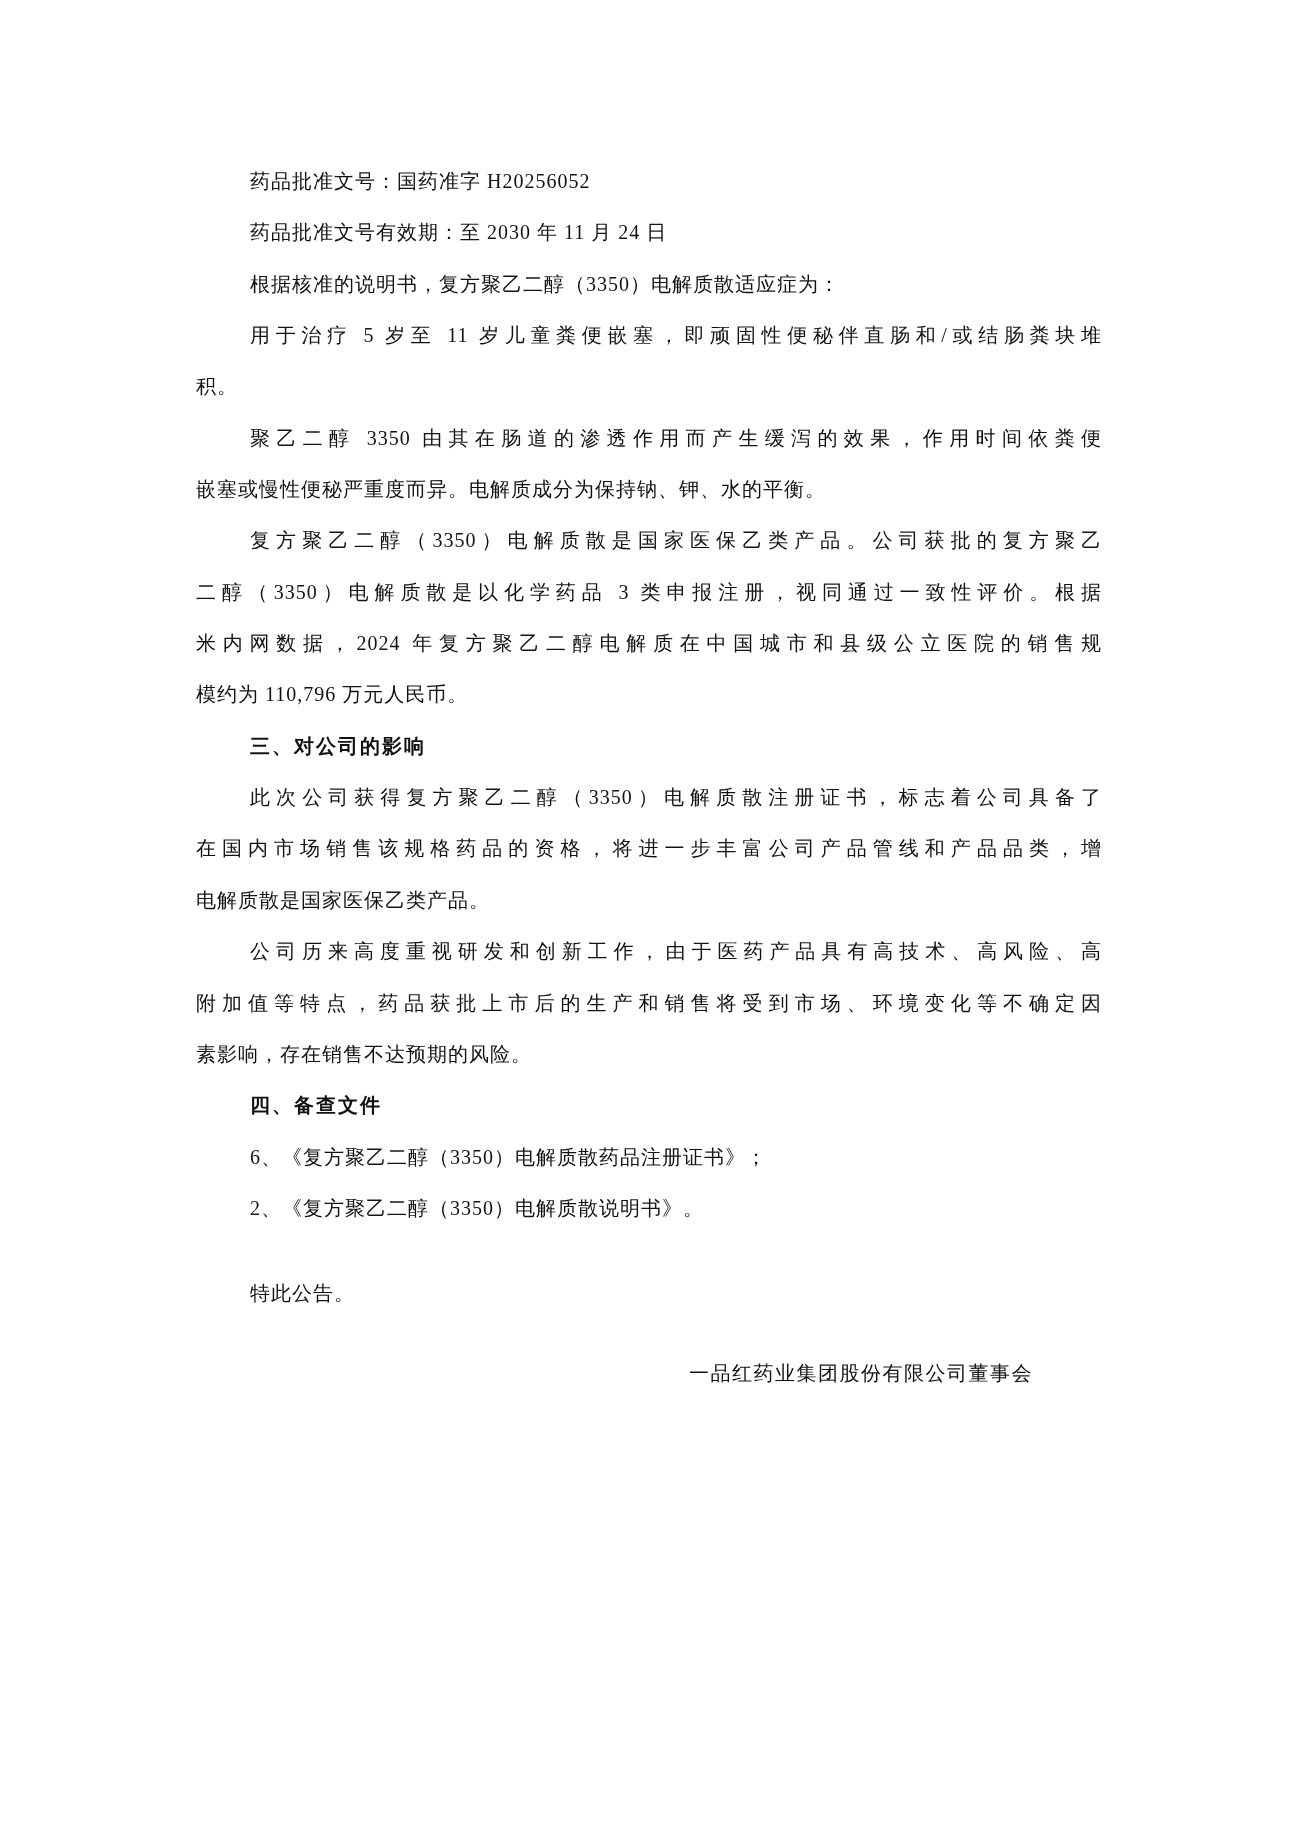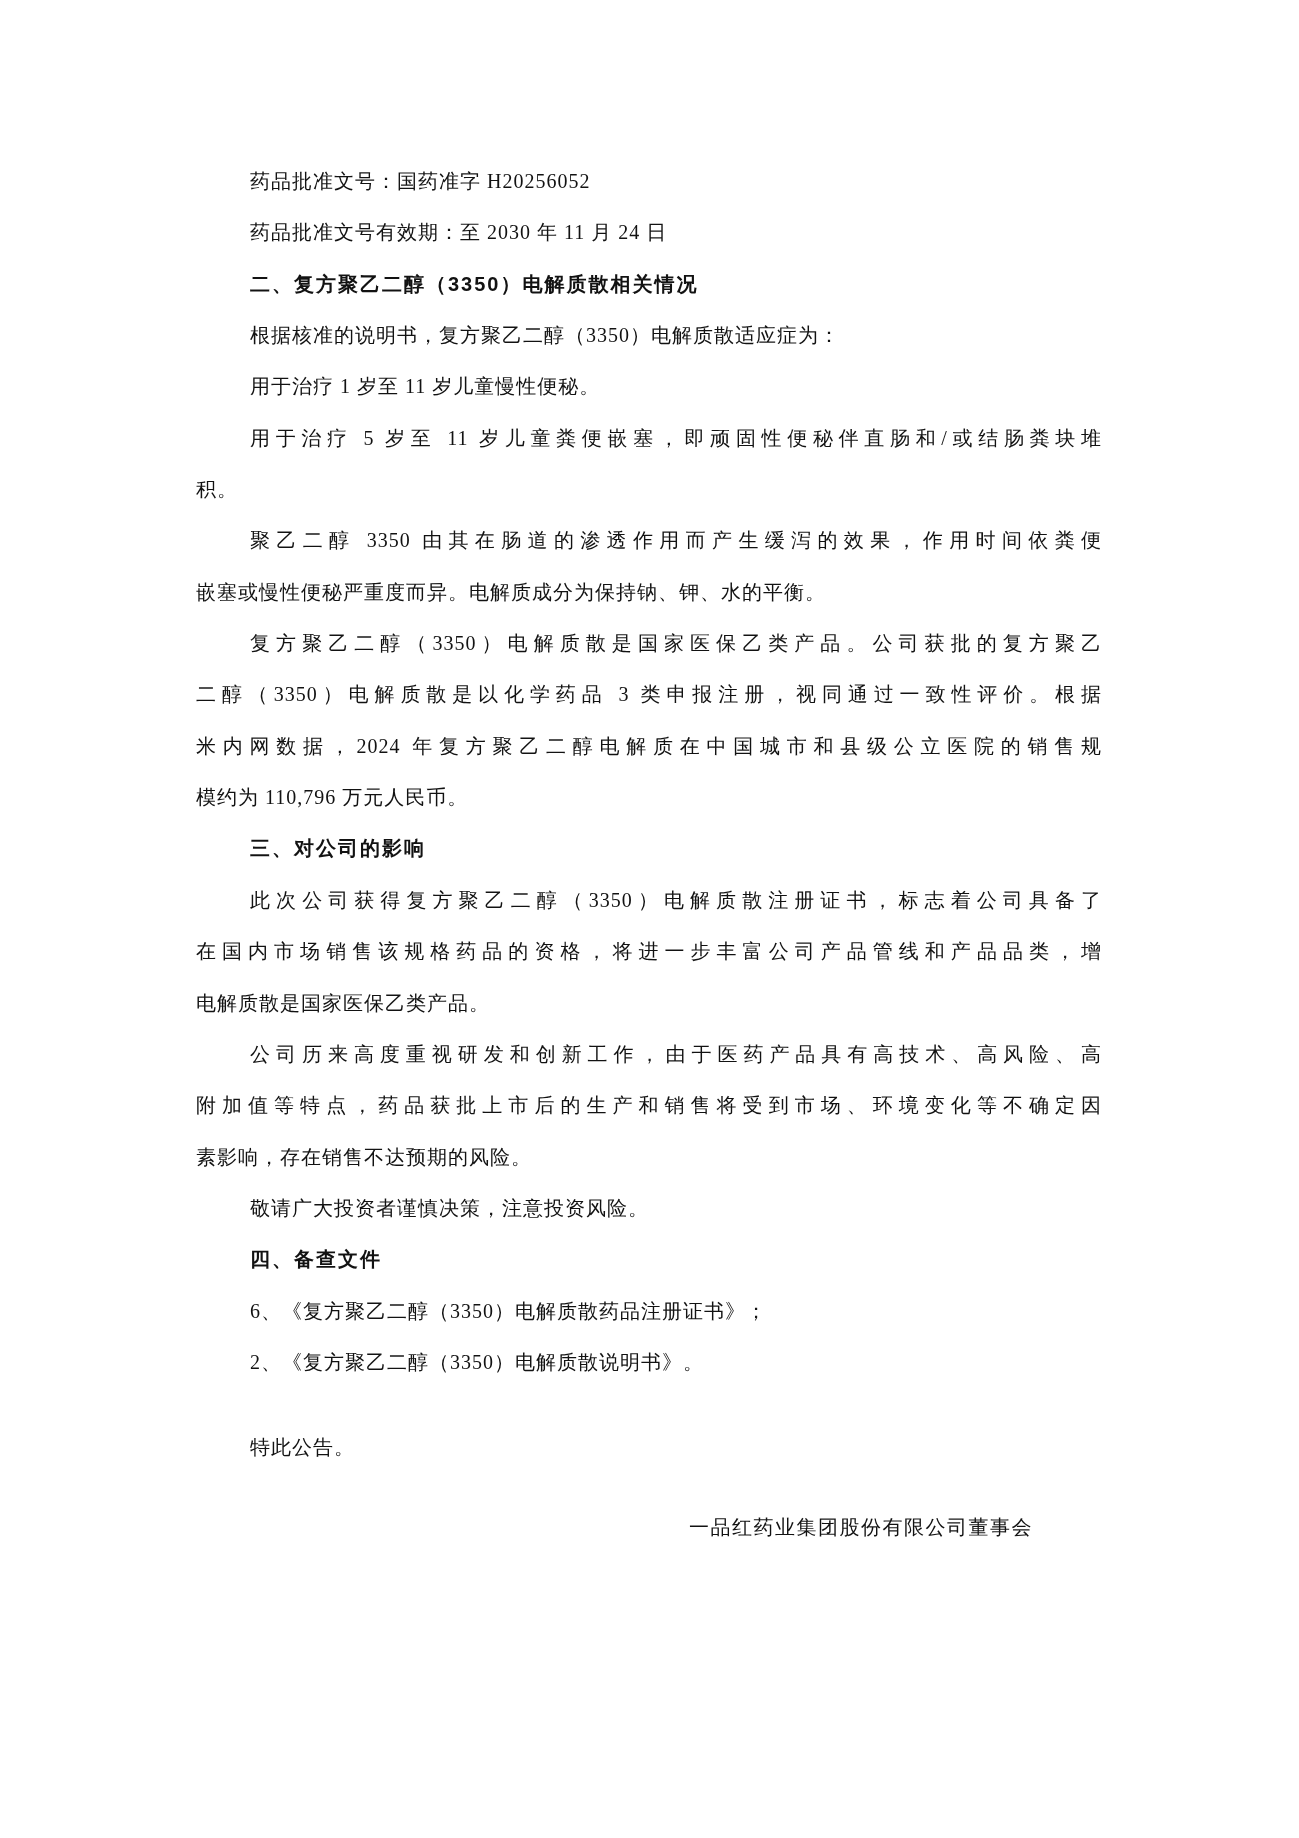--- a/index.html
+++ b/index.html
@@ -51,39 +51,36 @@
   .sig-date { padding-right: 147px; margin-top: 4px; }
 </style>
 </head>
 <body>
 
 <div class="page">
   <div class="doc-body">
     <div id="doc-lines">
         <div class="line indent">药品批准文号：国药准字 H20256052</div>
         <div class="line indent">药品批准文号有效期：至 2030 年 11 月 24 日</div>
-        <div class="line indent heading">二、复方聚乙二醇（3350）电解质散相关情况</div>
         <div class="line indent">根据核准的说明书，复方聚乙二醇（3350）电解质散适应症为：</div>
-        <div class="line indent">用于治疗 1 岁至 11 岁儿童慢性便秘。</div>
         <div class="line indent full">用于治疗 5 岁至 11 岁儿童粪便嵌塞，即顽固性便秘伴直肠和/或结肠粪块堆</div>
         <div class="line">积。</div>
         <div class="line indent full">聚乙二醇 3350 由其在肠道的渗透作用而产生缓泻的效果，作用时间依粪便</div>
         <div class="line">嵌塞或慢性便秘严重度而异。电解质成分为保持钠、钾、水的平衡。</div>
         <div class="line indent full">复方聚乙二醇（3350）电解质散是国家医保乙类产品。公司获批的复方聚乙</div>
         <div class="line full">二醇（3350）电解质散是以化学药品 3 类申报注册，视同通过一致性评价。根据</div>
         <div class="line full">米内网数据，2024 年复方聚乙二醇电解质在中国城市和县级公立医院的销售规</div>
         <div class="line">模约为 110,796 万元人民币。</div>
         <div class="line indent heading">三、对公司的影响</div>
         <div class="line indent full">此次公司获得复方聚乙二醇（3350）电解质散注册证书，标志着公司具备了</div>
         <div class="line full">在国内市场销售该规格药品的资格，将进一步丰富公司产品管线和产品品类，增</div>
         <div class="line">电解质散是国家医保乙类产品。</div>
         <div class="line indent full">公司历来高度重视研发和创新工作，由于医药产品具有高技术、高风险、高</div>
         <div class="line full">附加值等特点，药品获批上市后的生产和销售将受到市场、环境变化等不确定因</div>
         <div class="line">素影响，存在销售不达预期的风险。</div>
-        <div class="line indent">敬请广大投资者谨慎决策，注意投资风险。</div>
         <div class="line indent heading">四、备查文件</div>
         <div class="line indent">6、《复方聚乙二醇（3350）电解质散药品注册证书》；</div>
         <div class="line indent">2、《复方聚乙二醇（3350）电解质散说明书》。</div>
         <div class="spacer" style="height: 34px;"></div>
         <div class="line indent">特此公告。</div>
       </div>
     <div class="signature">
       <div class="sig-line sig-company">一品红药业集团股份有限公司董事会</div>
     </div>
   </div>

